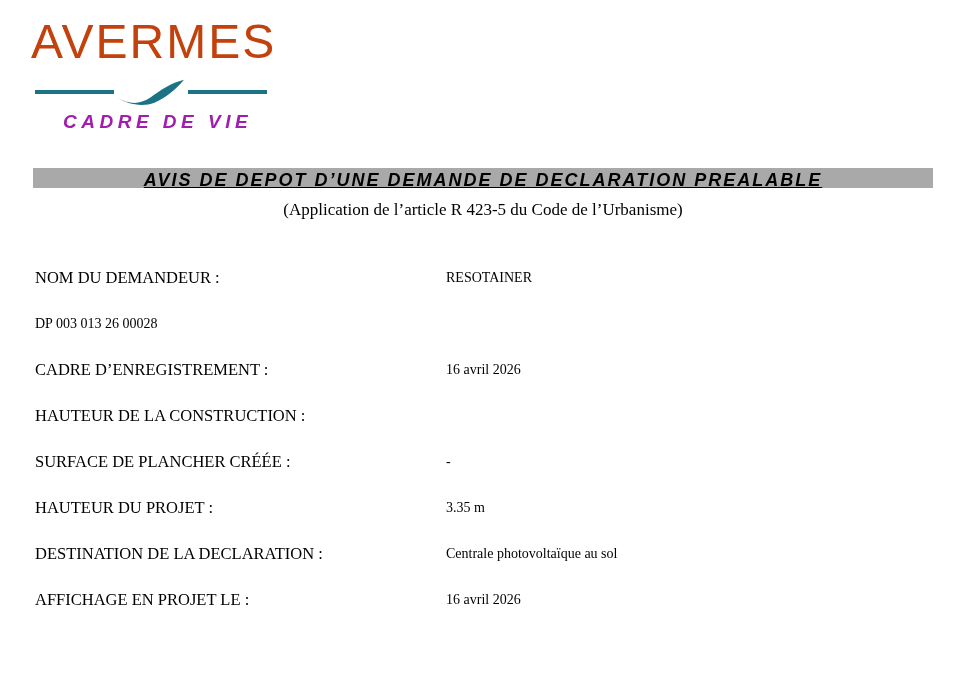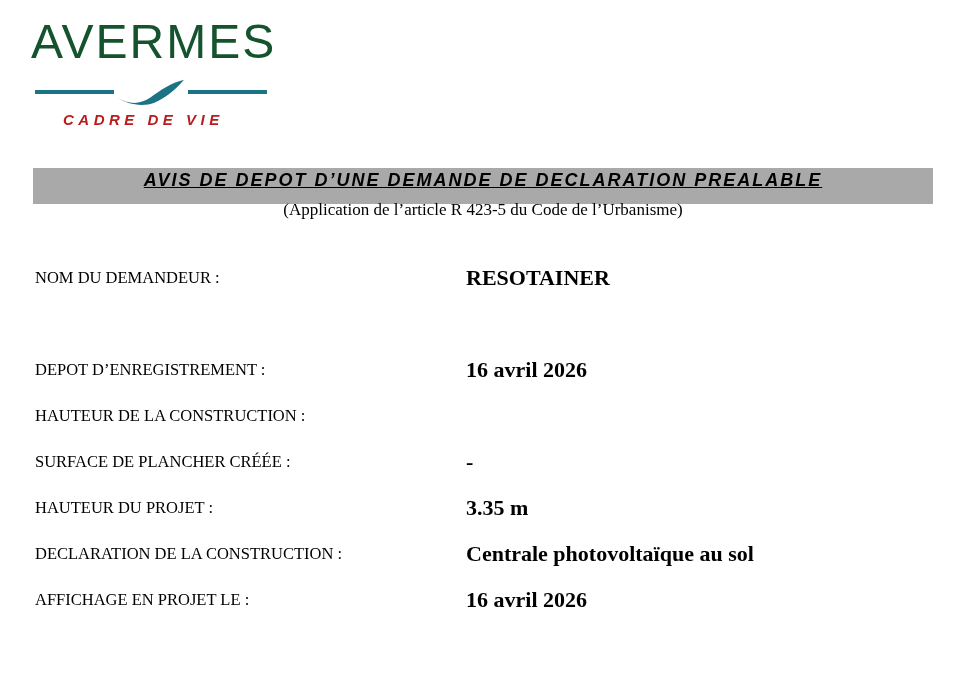--- a/index.html
+++ b/index.html
@@ -20,21 +20,21 @@
   
   .logo-wordmark {
     position: absolute;
     left: 31px;
     top: 18px;
     font-family: "Liberation Sans", "DejaVu Sans", sans-serif;
     font-size: 48px;
     font-weight: 400;
     letter-spacing: 2px;
     line-height: 1;
-    color: #14532d;
+    color: #c2410c;
     white-space: nowrap;
   }
   .logo-divider {
     position: absolute;
     left: 35px;
     top: 78px;
     width: 232px;
     height: 28px;
     display: flex;
     align-items: center;
@@ -48,35 +48,35 @@
     flex: 0 0 auto;
     width: 68px;
     height: 28px;
     margin: 0 3px;
   }
   .logo-tagline {
     position: absolute;
     left: 63px;
     top: 111px;
     font-family: "Liberation Sans", "DejaVu Sans", sans-serif;
-    font-size: 15px;
+    font-size: 19px;
     font-weight: 700;
     font-style: italic;
     letter-spacing: 4.5px;
-    color: #b91c1c;
+    color: #a21caf;
     white-space: nowrap;
   }
 
   
   .title-bar {
     position: absolute;
     left: 33px;
     top: 168px;
     width: 900px;
-    height: 36px;
+    height: 20px;
     background: #a9a9a9;
     text-align: center;
   }
   .title-text {
     display: inline-block;
     font-family: "Liberation Sans", "DejaVu Sans", sans-serif;
     font-size: 18px;
     font-weight: 700;
     font-style: italic;
     letter-spacing: 2px;
@@ -110,25 +110,24 @@
     align-items: flex-start;
   }
   .row .label {
     flex: 0 0 411px;
     font-size: 16.5px;
     line-height: 19px;
     white-space: nowrap;
   }
   .row .value {
     flex: 1 1 auto;
-    font-size: 22px;
+    font-size: 14px;
     line-height: 19px;
-    font-weight: 700;
+    font-weight: 400;
     white-space: nowrap;
-    margin-left: 20px;
   }
 </style>
 </head>
 <body>
 
 <div class="page">
 
   <header>
     <div class="logo-wordmark">AVERMES</div>
     <div class="logo-divider">
@@ -147,43 +146,44 @@
 
   <div class="subtitle">(Application de l’article R 423-5 du Code de l’Urbanisme)</div>
 
   <div class="fields" id="fields-list">
   <div class="row">
     <span class="label">NOM DU DEMANDEUR :</span>
     <span class="value">RESOTAINER</span>
   </div>
 
   <div class="row">
+    <span class="value">DP 003 013 26 00028</span>
   </div>
 
   <div class="row">
-    <span class="label">DEPOT D’ENREGISTREMENT :</span>
+    <span class="label">CADRE D’ENREGISTREMENT :</span>
     <span class="value">16 avril 2026</span>
   </div>
 
   <div class="row">
     <span class="label">HAUTEUR DE LA CONSTRUCTION :</span>
   </div>
 
   <div class="row">
     <span class="label">SURFACE DE PLANCHER CRÉÉE :</span>
     <span class="value">-</span>
   </div>
 
   <div class="row">
     <span class="label">HAUTEUR DU PROJET :</span>
     <span class="value">3.35 m</span>
   </div>
 
   <div class="row">
-    <span class="label">DECLARATION DE LA CONSTRUCTION :</span>
+    <span class="label">DESTINATION DE LA DECLARATION :</span>
     <span class="value">Centrale photovoltaïque au sol</span>
   </div>
 
   <div class="row">
     <span class="label">AFFICHAGE EN PROJET LE :</span>
     <span class="value">16 avril 2026</span>
   </div>
 </div>
 
 </div>

